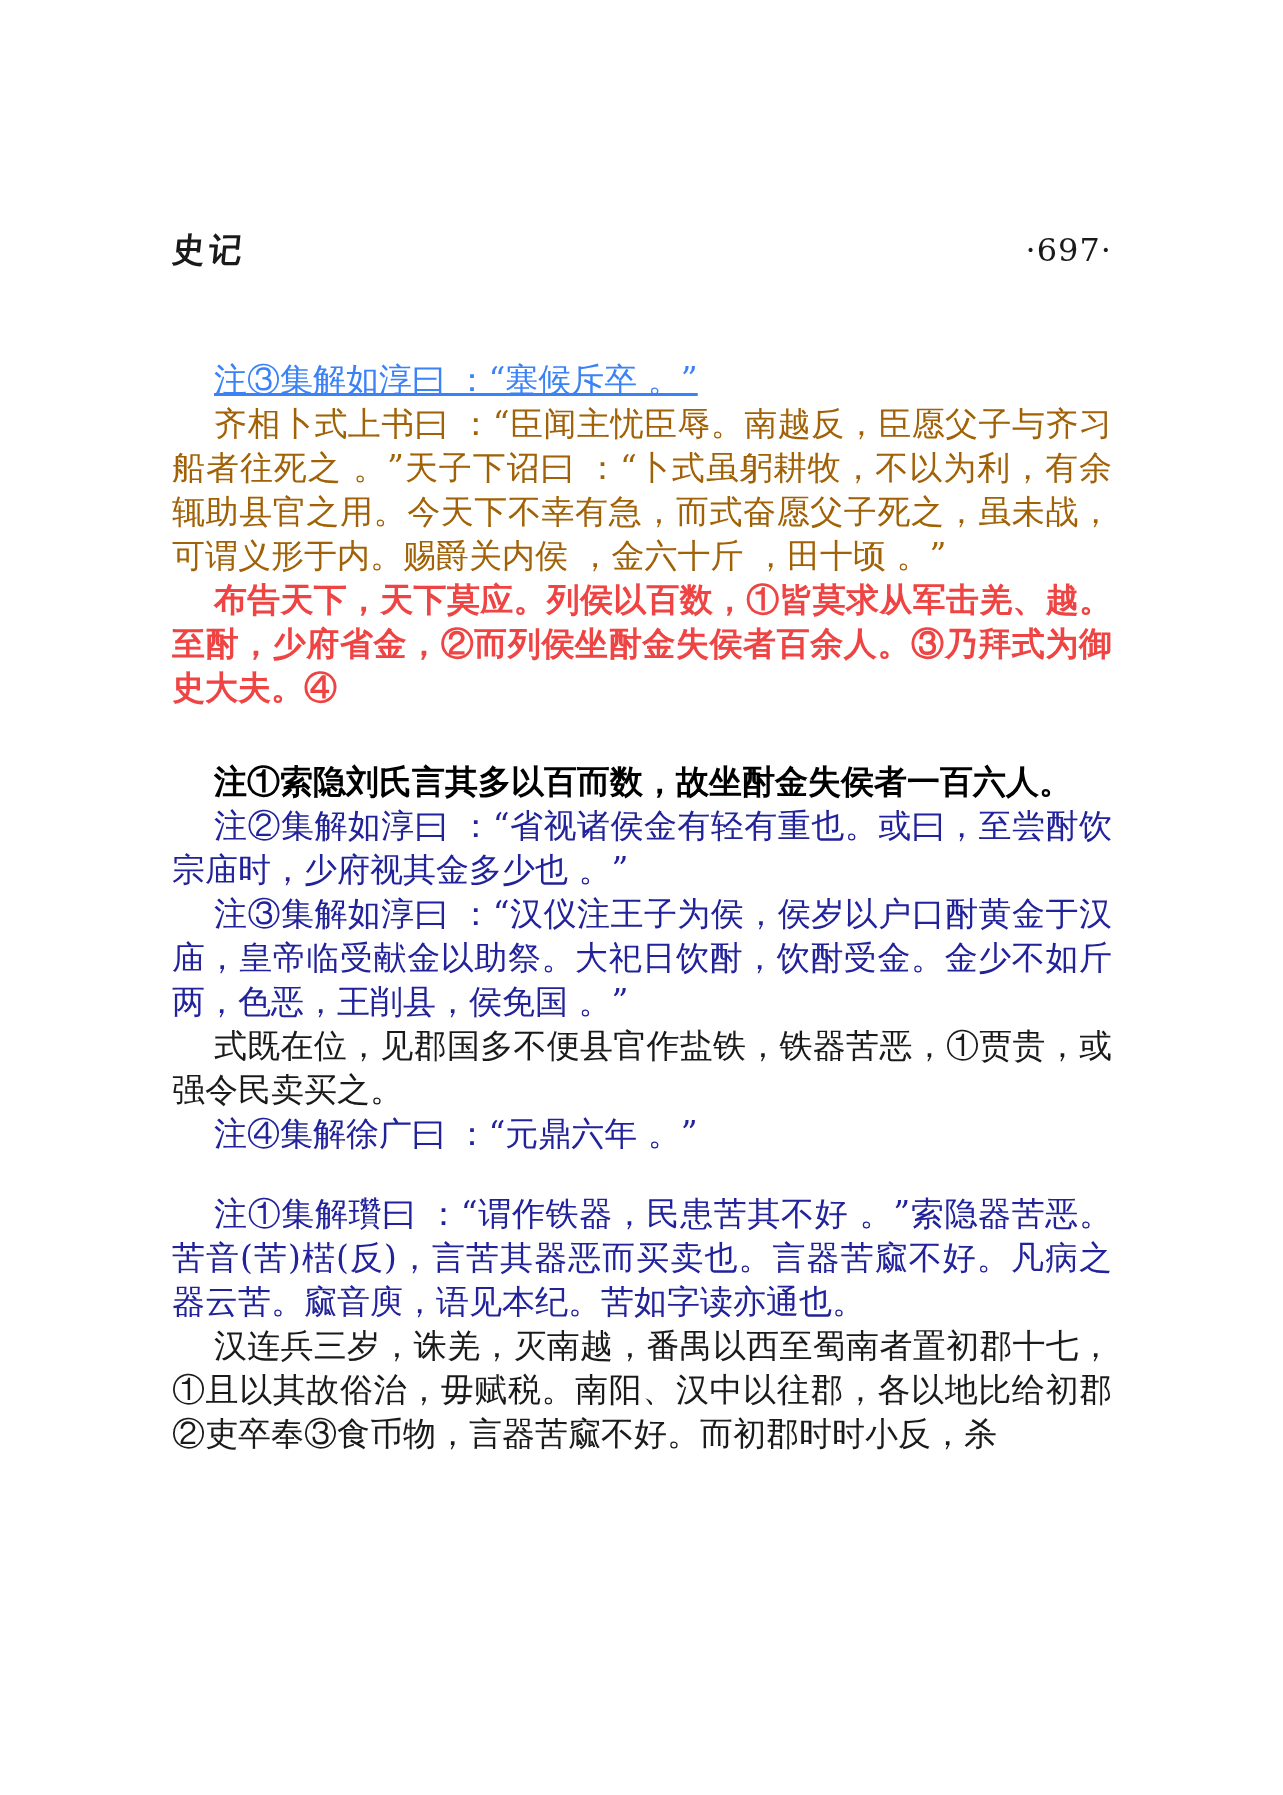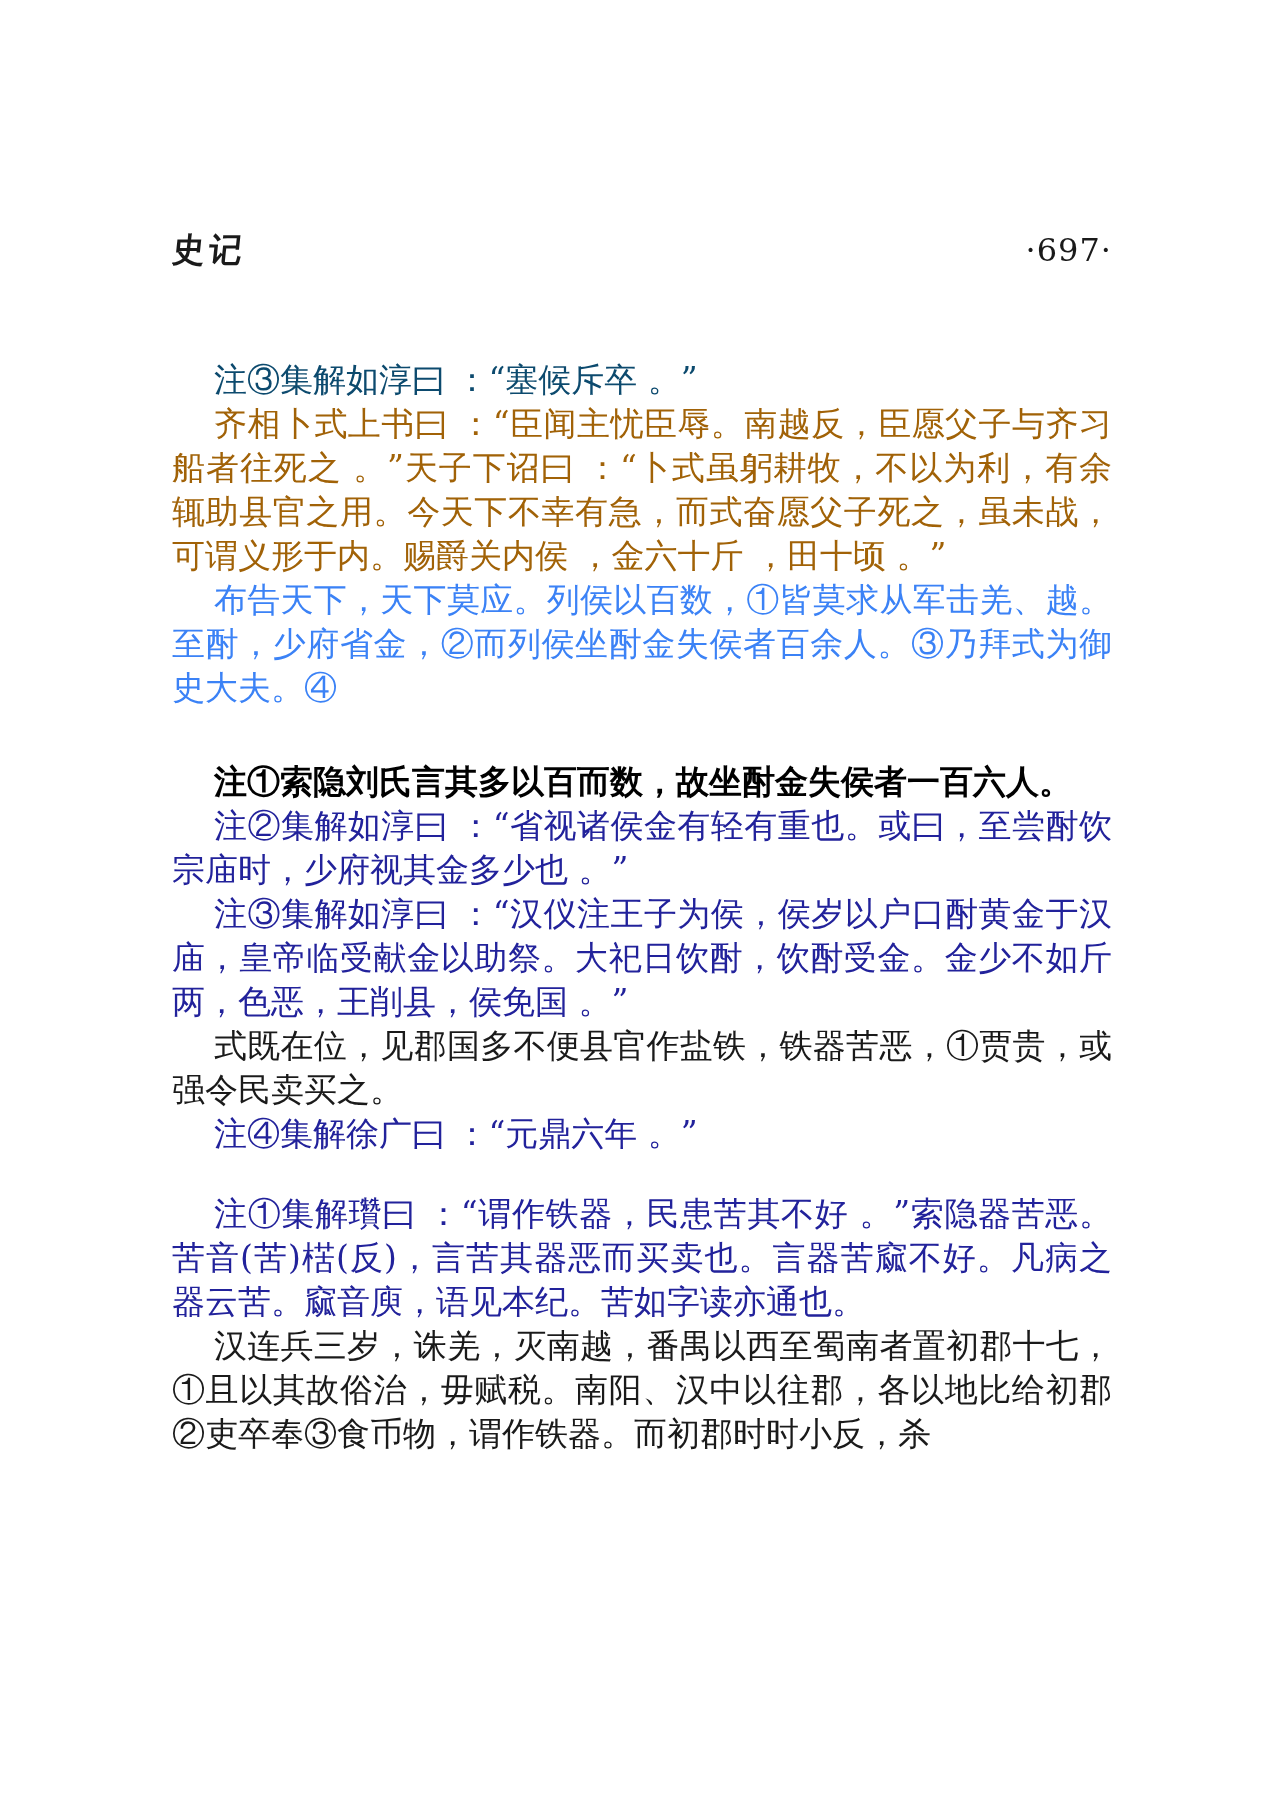--- a/index.html
+++ b/index.html
@@ -61,26 +61,26 @@
 <div class="page">
   <div class="page-inner">
 
     <div class="running-header">
       <span class="book-title">史记</span>
       <span class="page-number">·697·</span>
     </div>
 
     <div class="text-body">
 
-    <p style="color: #0c4a6e;">注③集解如淳曰 ：“塞候斥卒 。”</p>
+    <p style="color: #3b82f6; text-decoration: underline;">注③集解如淳曰 ：“塞候斥卒 。”</p>
         <p style="color: #a16207;">齐相卜式上书曰 ：“臣闻主忧臣辱。南越反，臣愿父子与齐习船者往死之 。”天子下诏曰 ：“卜式虽躬耕牧，不以为利，有余辄助县官之用。今天下不幸有急，而式奋愿父子死之，虽未战，可谓义形于内。赐爵关内侯 ，金六十斤 ，田十顷 。”</p>
-        <p class="gap-after" style="color: #3b82f6;">布告天下，天下莫应。列侯以百数，①皆莫求从军击羌、越。至酎，少府省金，②而列侯坐酎金失侯者百余人。③乃拜式为御史大夫。④</p>
+        <p class="gap-after" style="color: #ef4444; font-weight: bold;">布告天下，天下莫应。列侯以百数，①皆莫求从军击羌、越。至酎，少府省金，②而列侯坐酎金失侯者百余人。③乃拜式为御史大夫。④</p>
         <p style="color: #000000; font-weight: bold;">注①索隐刘氏言其多以百而数，故坐酎金失侯者一百六人。</p>
         <p style="color: rgb(34, 34, 155);">注②集解如淳曰 ：“省视诸侯金有轻有重也。或曰，至尝酎饮宗庙时，少府视其金多少也 。”</p>
         <p style="color: rgb(34, 34, 155);">注③集解如淳曰 ：“汉仪注王子为侯，侯岁以户口酎黄金于汉庙，皇帝临受献金以助祭。大祀日饮酎，饮酎受金。金少不如斤两，色恶，王削县，侯免国 。”</p>
         <p style="color: rgb(26, 26, 26);">式既在位，见郡国多不便县官作盐铁，铁器苦恶，①贾贵，或强令民卖买之。</p>
         <p style="color: rgb(34, 34, 155);">注④集解徐广曰 ：“元鼎六年 。”</p>
         <p style="color: rgb(34, 34, 155); margin-top: 36px;">注①集解瓚曰 ：“谓作铁器，民患苦其不好 。”索隐器苦恶。苦音(苦)楛(反)，言苦其器恶而买卖也。言器苦窳不好。凡病之器云苦。窳音庾，语见本纪。苦如字读亦通也。</p>
-        <p style="color: rgb(26, 26, 26);">汉连兵三岁，诛羌，灭南越，番禺以西至蜀南者置初郡十七，①且以其故俗治，毋赋税。南阳、汉中以往郡，各以地比给初郡②吏卒奉③食币物，谓作铁器。而初郡时时小反，杀</p>
+        <p style="color: rgb(26, 26, 26);">汉连兵三岁，诛羌，灭南越，番禺以西至蜀南者置初郡十七，①且以其故俗治，毋赋税。南阳、汉中以往郡，各以地比给初郡②吏卒奉③食币物，言器苦窳不好。而初郡时时小反，杀</p>
       </div>
 
   </div>
 </div>
 
 </body></html>

